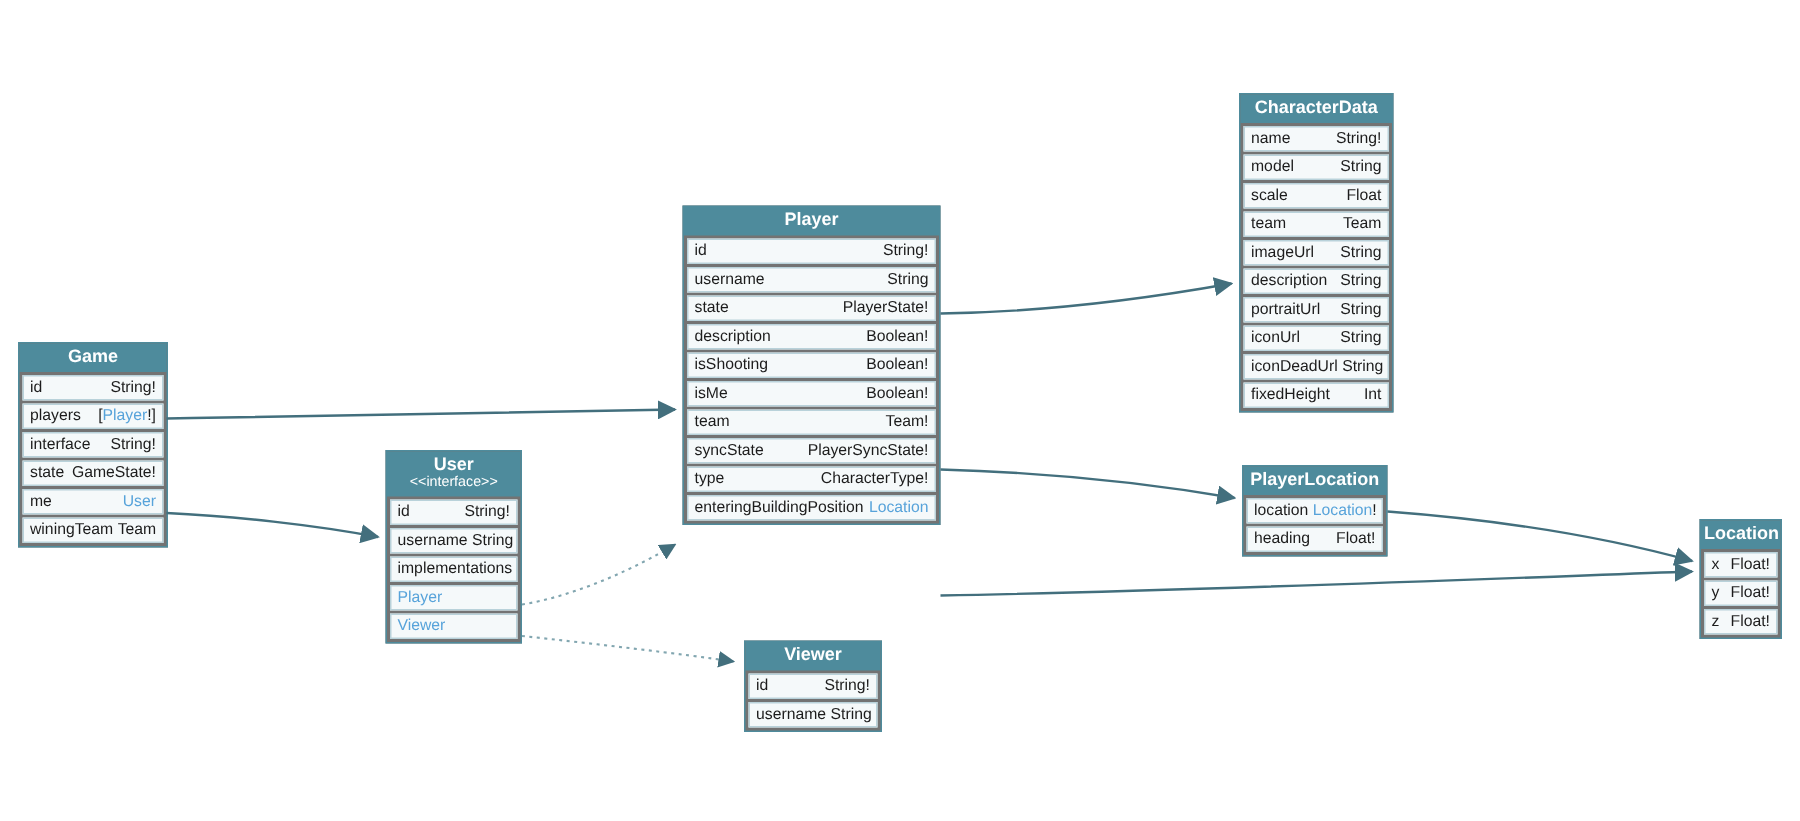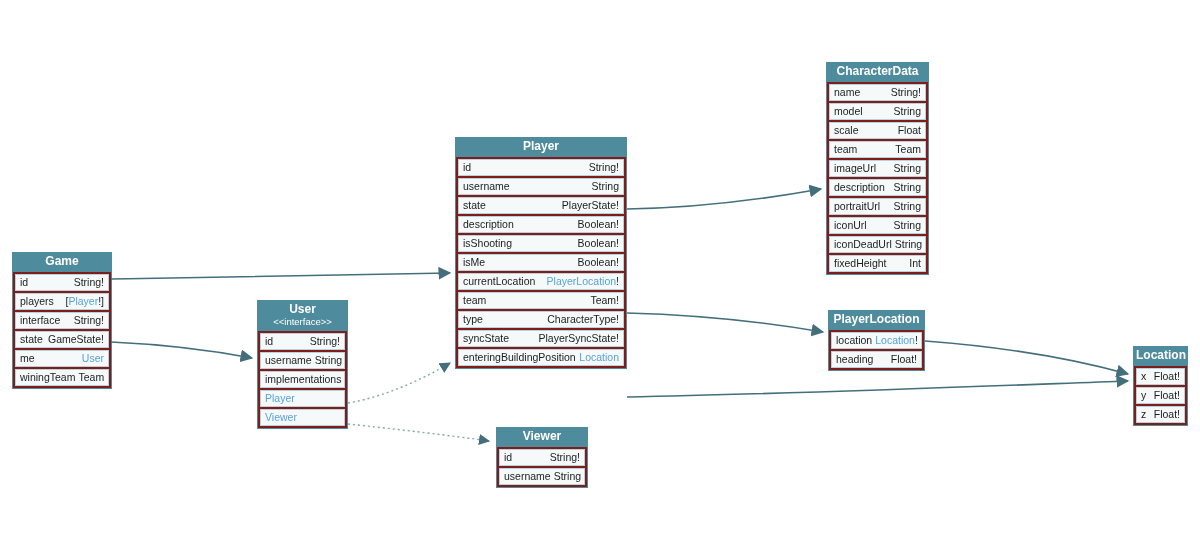--- a/index.html
+++ b/index.html
@@ -7,21 +7,21 @@
     position:relative;
     width:1200px;height:547px;
     background:var(--background,#ffffff);
     font-family:"Liberation Sans","DejaVu Sans",sans-serif;
     overflow:hidden;
   }
   .entity{
     position:absolute;
     box-sizing:border-box;
     border:1px solid var(--box-border,#4e8b9c);
-    background:#7f1d1d;
+    background:#737373;
     box-shadow:0 0 0 1px rgba(255,255,255,0);
   }
   .entity-header{
     background:var(--header-bg,#4e8b9c);
     color:var(--header-text,#ffffff);
     text-align:center;
     padding:2px 2px 3px 2px;
     line-height:1.15;
   }
   .entity-title{font-size:12px;font-weight:bold;white-space:nowrap;}
@@ -47,21 +47,21 @@
     position:absolute;left:0;top:0;
     pointer-events:none;
   }
   .edge{fill:none;stroke:var(--arrow,#436f7d);stroke-width:1.6;}
   .edge.dotted{stroke:var(--arrow-dotted,#82a6b0);stroke-width:1.4;stroke-dasharray:2 3;}
 </style>
 </head>
 <body>
 
 <div id="canvas">
-    <div class="entity" style="left: 12px; top: 228px; width: 100px; margin-top: 24px;">
+    <div class="entity" style="left: 12px; top: 228px; width: 100px;">
       <div class="entity-header">
         <div class="entity-title">Game</div>
       </div>
       <div class="entity-body">
         <div class="row">
           <span class="fname">id</span>
           <span class="ftype">String!</span>
         </div>
         <div class="row">
           <span class="fname">players</span>
@@ -133,34 +133,30 @@
         </div>
         <div class="row">
           <span class="fname">isShooting</span>
           <span class="ftype">Boolean!</span>
         </div>
         <div class="row">
           <span class="fname">isMe</span>
           <span class="ftype">Boolean!</span>
         </div>
         <div class="row">
-          <span class="fname">currentLocation</span>
-          <span class="ftype"><span class="link">PlayerLocation</span><span>!</span></span>
-        </div>
-        <div class="row">
           <span class="fname">team</span>
           <span class="ftype">Team!</span>
         </div>
         <div class="row">
+          <span class="fname">syncState</span>
+          <span class="ftype">PlayerSyncState!</span>
+        </div>
+        <div class="row">
           <span class="fname">type</span>
           <span class="ftype">CharacterType!</span>
-        </div>
-        <div class="row">
-          <span class="fname">syncState</span>
-          <span class="ftype">PlayerSyncState!</span>
         </div>
         <div class="row">
           <span class="fname">enteringBuildingPosition</span>
           <span class="ftype"><span class="link">Location</span></span>
         </div>
       </div>
     </div>
     <div class="entity" style="left: 496px; top: 427px; width: 92px;">
       <div class="entity-header">
         <div class="entity-title">Viewer</div>

